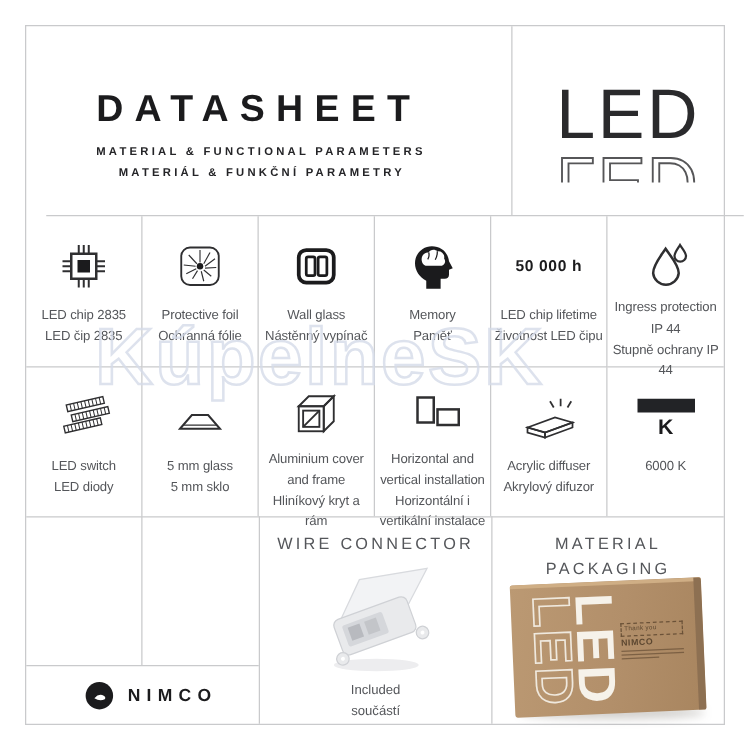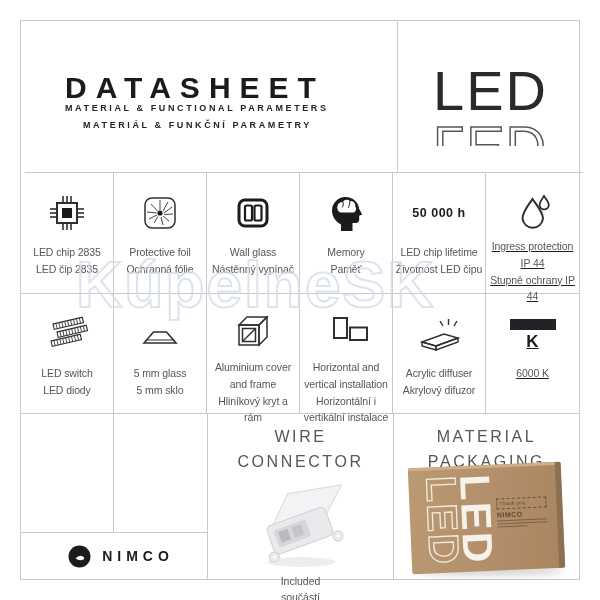--- a/index.html
+++ b/index.html
@@ -2,59 +2,59 @@
 <html><head>
 <meta charset="utf-8">
 <style>
   html,body{margin:0;padding:0;background:#ffffff;}
   body{width:600px;height:600px;position:relative;overflow:hidden;
        font-family:"Liberation Sans", sans-serif;color:#1d1d1f;}
   .sheet{position:absolute;left:20px;top:20px;width:560px;height:560px;
          border:1px solid #c9cacc;box-sizing:border-box;background:#fff;}
 
   
-  .header{position:absolute;left:4px;top:0;width:558px;height:152px;
+  .header{position:absolute;left:16px;top:0;width:558px;height:152px;
           border-bottom:1px solid #c9cacc;box-sizing:border-box;display:flex;}
   .header-left{width:373px;border-right:1px solid #c9cacc;box-sizing:border-box;
                padding:52px 0 0 40px;}
   .title{font-size:30px;font-weight:bold;letter-spacing:9px;color:#1b1b1d;line-height:1;}
-  .subtitle{font-size:9px;font-weight:bold;letter-spacing:2.6px;color:#242427;margin-top:0;}
+  .subtitle{font-size:9px;font-weight:bold;letter-spacing:2.6px;color:#242427;margin-top:13px;}
   .subtitle + .subtitle{margin-top:7px;padding-left:18px;}
   .header-right{flex:1;display:flex;flex-direction:column;align-items:center;padding-top:44px;}
   .logo-main{font-size:56px;font-weight:300;letter-spacing:2px;color:#2a2a2c;line-height:0.92;}
   .logo-reflect-clip{height:26px;overflow:hidden;margin-top:3px;opacity:.85;}
   .logo-reflect{display:block;font-size:56px;font-weight:300;letter-spacing:2px;line-height:0.92;
                 color:transparent;-webkit-text-stroke:1.5px #39393b;transform:scaleY(-1);}
 
   
   .grid{position:absolute;left:0;top:152px;width:558px;height:240px;
         display:grid;grid-template-columns:repeat(6,1fr);grid-template-rows:121px 119px;
         border-bottom:1px solid #c9cacc;box-sizing:content-box;}
   .cell{border-right:1px solid #c9cacc;box-sizing:border-box;display:flex;flex-direction:column;
         align-items:center;padding-top:15px;}
-  .cell.last{border-right:none;text-decoration:underline;}
+  .cell.last{border-right:none;}
   .cell.r1{border-bottom:1px solid #c9cacc;}
   .iconbox{height:50px;display:flex;align-items:center;justify-content:center;}
   .lab{font-size:10.5px;letter-spacing:-0.1px;color:#54565a;text-align:center;
        line-height:1.6;margin-top:6px;padding:0 2px;}
   .lab span{display:block;text-align:center;}
   .badge{font-size:12.5px;font-weight:bold;color:#1b1b1d;letter-spacing:.5px;}
   .kbar{width:46px;height:11px;background:#222326;}
   .kletter{font-size:17px;font-weight:bold;color:#1b1b1d;margin-top:3px;line-height:1;}
 
   
   .bottom{position:absolute;left:0;top:392px;width:558px;height:166px;display:flex;}
   .b-left{width:187px;border-right:1px solid #c9cacc;box-sizing:border-box;display:flex;flex-direction:column;}
   .empty-row{height:120px;border-bottom:1px solid #c9cacc;box-sizing:border-box;display:flex;}
   .empty-a{width:93px;border-right:1px solid #c9cacc;box-sizing:border-box;}
   .empty-b{flex:1;}
   .nimco{flex:1;display:flex;align-items:center;justify-content:center;gap:11px;padding-left:14px;}
   .nimco-text{font-size:14px;font-weight:bold;letter-spacing:5px;color:#1b1b1d;}
   .b-mid{width:186px;border-right:1px solid #c9cacc;box-sizing:border-box;text-align:center;padding-top:12px;}
-  .sec-title{font-size:16px;letter-spacing:2.6px;color:#54565a;line-height:1.55;text-align:center;}
+  .sec-title{font-size:13px;letter-spacing:2.6px;color:#54565a;line-height:1.55;text-align:center;}
   .sec-title span{display:block;}
   .included{font-size:10.5px;color:#54565a;line-height:1.6;}
   .included span{display:block;}
   .b-right{flex:1;text-align:center;padding-top:12px;position:relative;}
 
   
   .pack-shadow{position:absolute;left:22px;top:152px;width:148px;height:10px;border-radius:50%;
                background:rgba(60,50,40,.25);filter:blur(4px);}
   .pack{position:absolute;left:16px;top:52px;width:153px;height:106px;transform:rotate(-2.5deg);
         background:linear-gradient(100deg,#bb9973 0%,#b28f6a 55%,#a8855f 100%);

